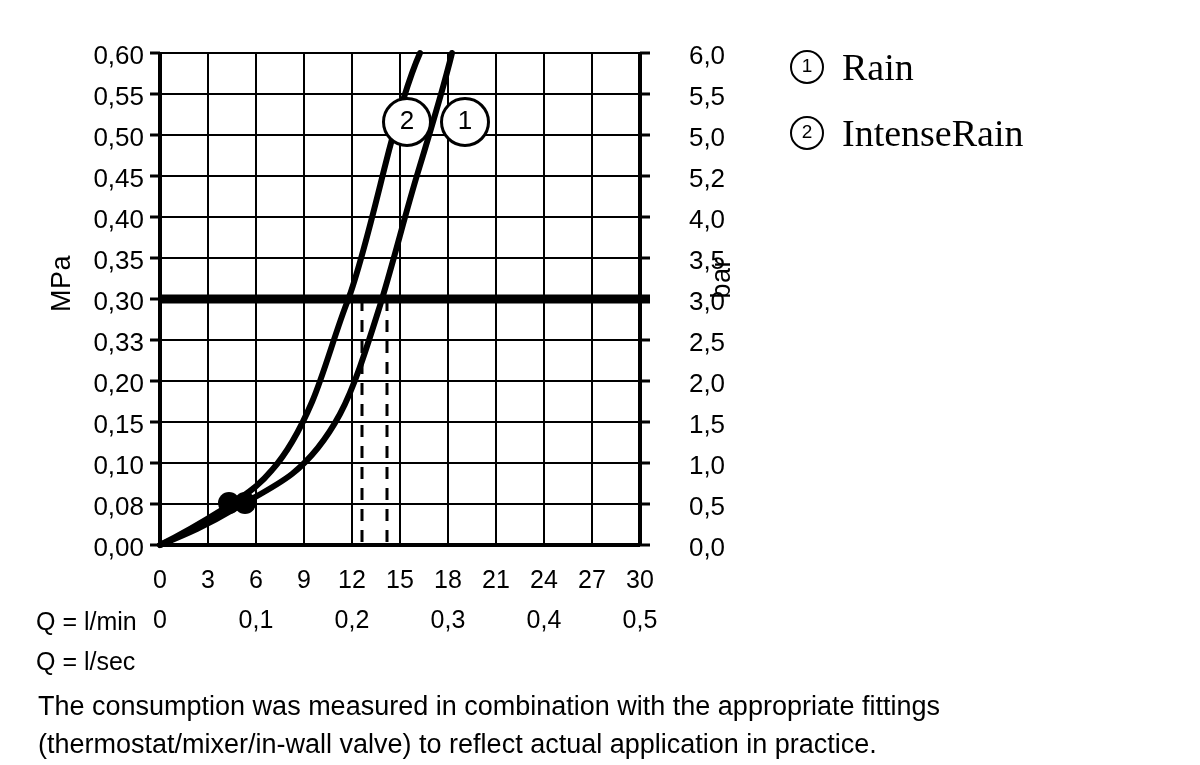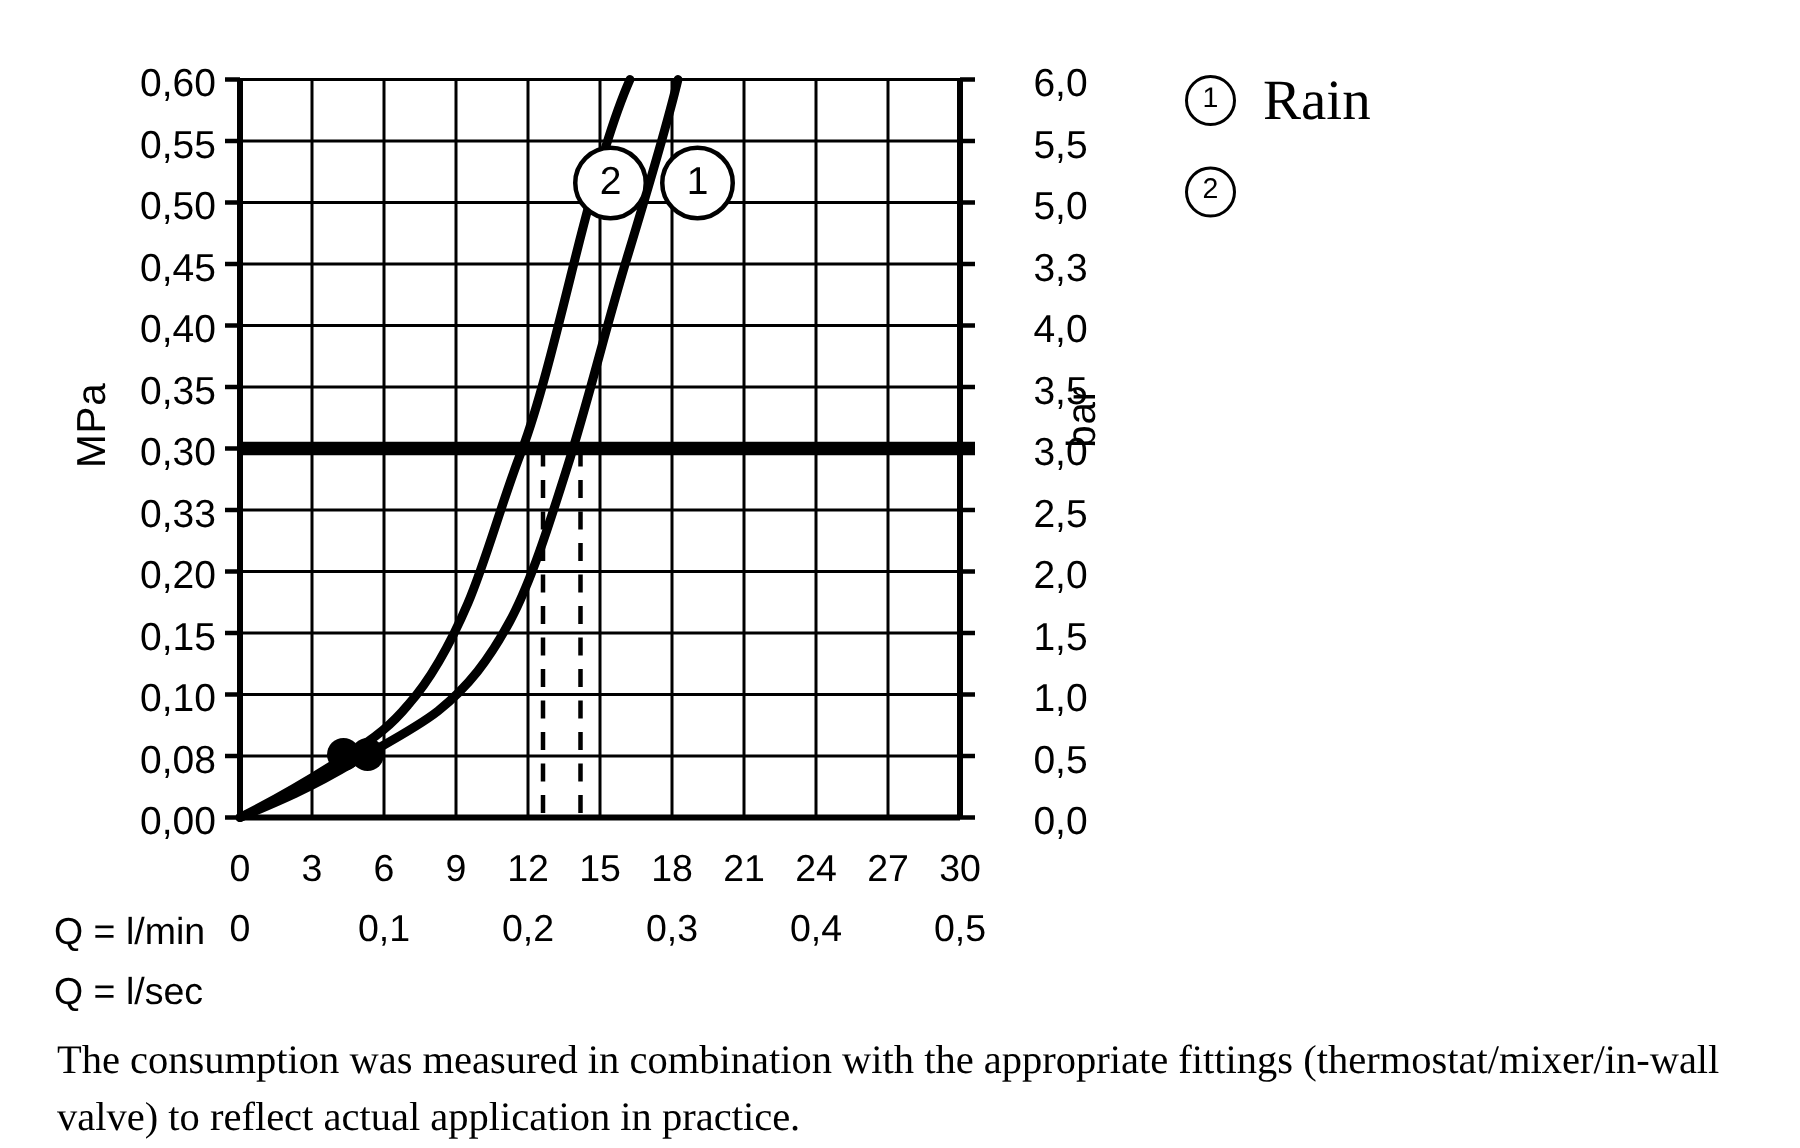--- a/index.html
+++ b/index.html
@@ -93,21 +93,21 @@
     font-family: "Liberation Serif", serif;
     font-size: 38px;
   }
 
   
   #footnote {
     position: absolute;
     left: 38px;
     top: 660px;
     width: 1140px;
-    font-family: Liberation Serif, serif;
+    font-family: Liberation Sans, sans-serif;
     font-size: 27px;
     line-height: 1.42;
   }
 </style>
 </head>
 <body>
 
 <div id="chart-area">
 
   <span class="axis-label-vertical" id="mpa-label">MPa</span>
@@ -123,21 +123,21 @@
   <span class="tick-label tick-left" style="top:327px">0,33</span>
   <span class="tick-label tick-left" style="top:368px">0,20</span>
   <span class="tick-label tick-left" style="top:409px">0,15</span>
   <span class="tick-label tick-left" style="top:450px">0,10</span>
   <span class="tick-label tick-left" style="top:491px">0,08</span>
   <span class="tick-label tick-left" style="top:532px">0,00</span>
 
   <span class="tick-label tick-right" style="top:40px">6,0</span>
   <span class="tick-label tick-right" style="top:81px">5,5</span>
   <span class="tick-label tick-right" style="top:122px">5,0</span>
-  <span class="tick-label tick-right" style="top:163px">3,3</span>
+  <span class="tick-label tick-right" style="top:163px">5,2</span>
   <span class="tick-label tick-right" style="top:204px">4,0</span>
   <span class="tick-label tick-right" style="top:245px">3,5</span>
   <span class="tick-label tick-right" style="top:286px">3,0</span>
   <span class="tick-label tick-right" style="top:327px">2,5</span>
   <span class="tick-label tick-right" style="top:368px">2,0</span>
   <span class="tick-label tick-right" style="top:409px">1,5</span>
   <span class="tick-label tick-right" style="top:450px">1,0</span>
   <span class="tick-label tick-right" style="top:491px">0,5</span>
   <span class="tick-label tick-right" style="top:532px">0,0</span>
 
@@ -250,16 +250,17 @@
   <span class="xtick" style="left:620px; top:605px">0,5</span>
 </div>
 
 <div id="legend">
   <div class="legend-row">
     <span class="legend-marker">1</span>
     <span class="legend-text">Rain</span>
   </div>
   <div class="legend-row">
     <span class="legend-marker">2</span>
+    <span class="legend-text">IntenseRain</span>
   </div>
 </div>
 
 <p id="footnote">The consumption was measured in combination with the appropriate fittings (thermostat/mixer/in-wall valve) to reflect actual application in practice.</p>
 
 </body></html>

